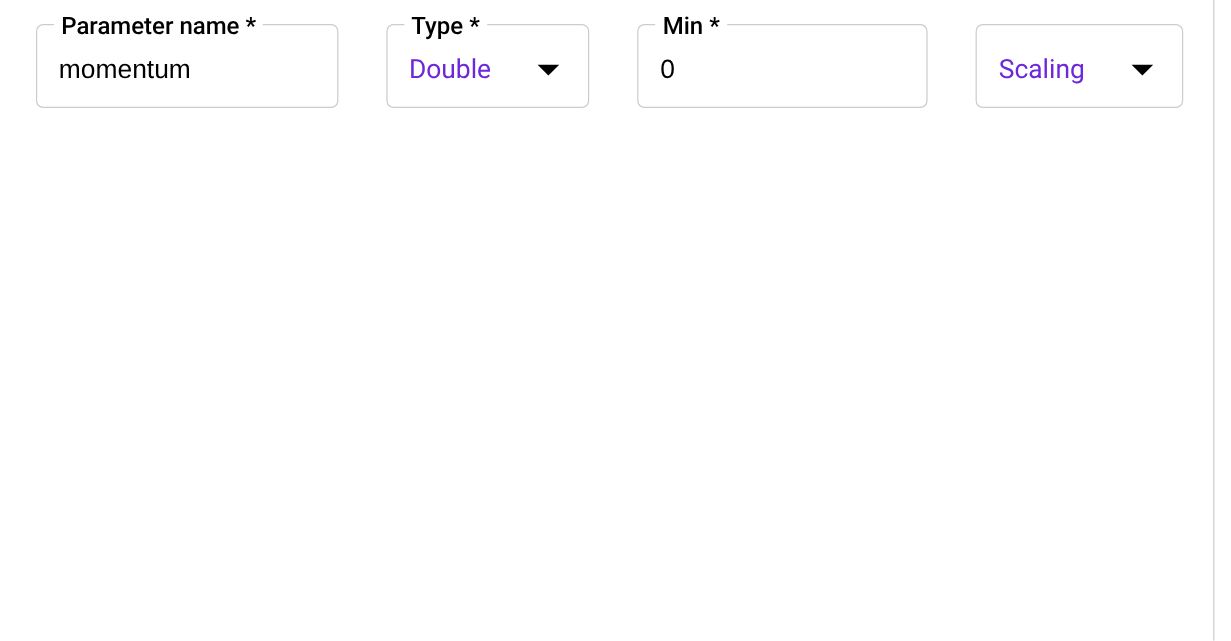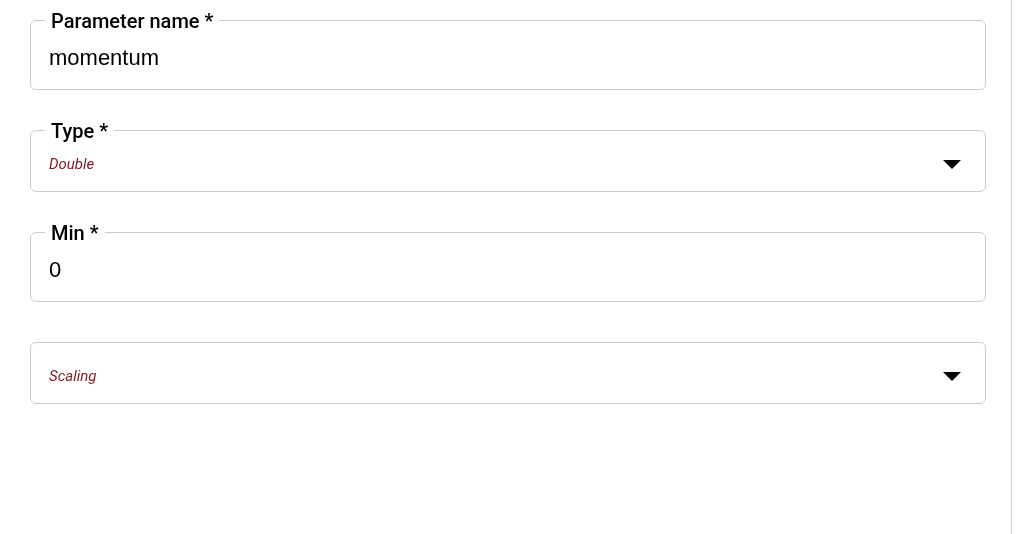--- a/index.html
+++ b/index.html
@@ -6,21 +6,21 @@
     body {
       font-family: Roboto, Arial, sans-serif;
       background: #fff;
       width: 1026px;
       height: 534px;
       padding: 20px 30px 20px 30px;
       position: relative;
     }
     .form-container {
       display: flex;
-      flex-direction: column;
+      flex-direction: row;
       gap: 40px;
       padding-right: 10px;
     }
     .field {
       position: relative;
       border: 1px solid #ccc;
       border-radius: 6px;
       padding: 24px 18px 18px 18px;
       background: #fff;
     }
@@ -43,23 +43,22 @@
       background: transparent;
     }
     .field-select {
       display: flex;
       align-items: center;
       justify-content: space-between;
       cursor: pointer;
       gap: 39px;
     }
     .select-text {
-      font-size: 15px;
-      color: #7f1d1d;
-      font-style: italic;
+      font-size: 22px;
+      color: #6d28d9;
     }
     .chevron {
       width: 0;
       height: 0;
       border-left: 9px solid transparent;
       border-right: 9px solid transparent;
       border-top: 9px solid #000;
       margin-right: 6px;
     }
     .row {

